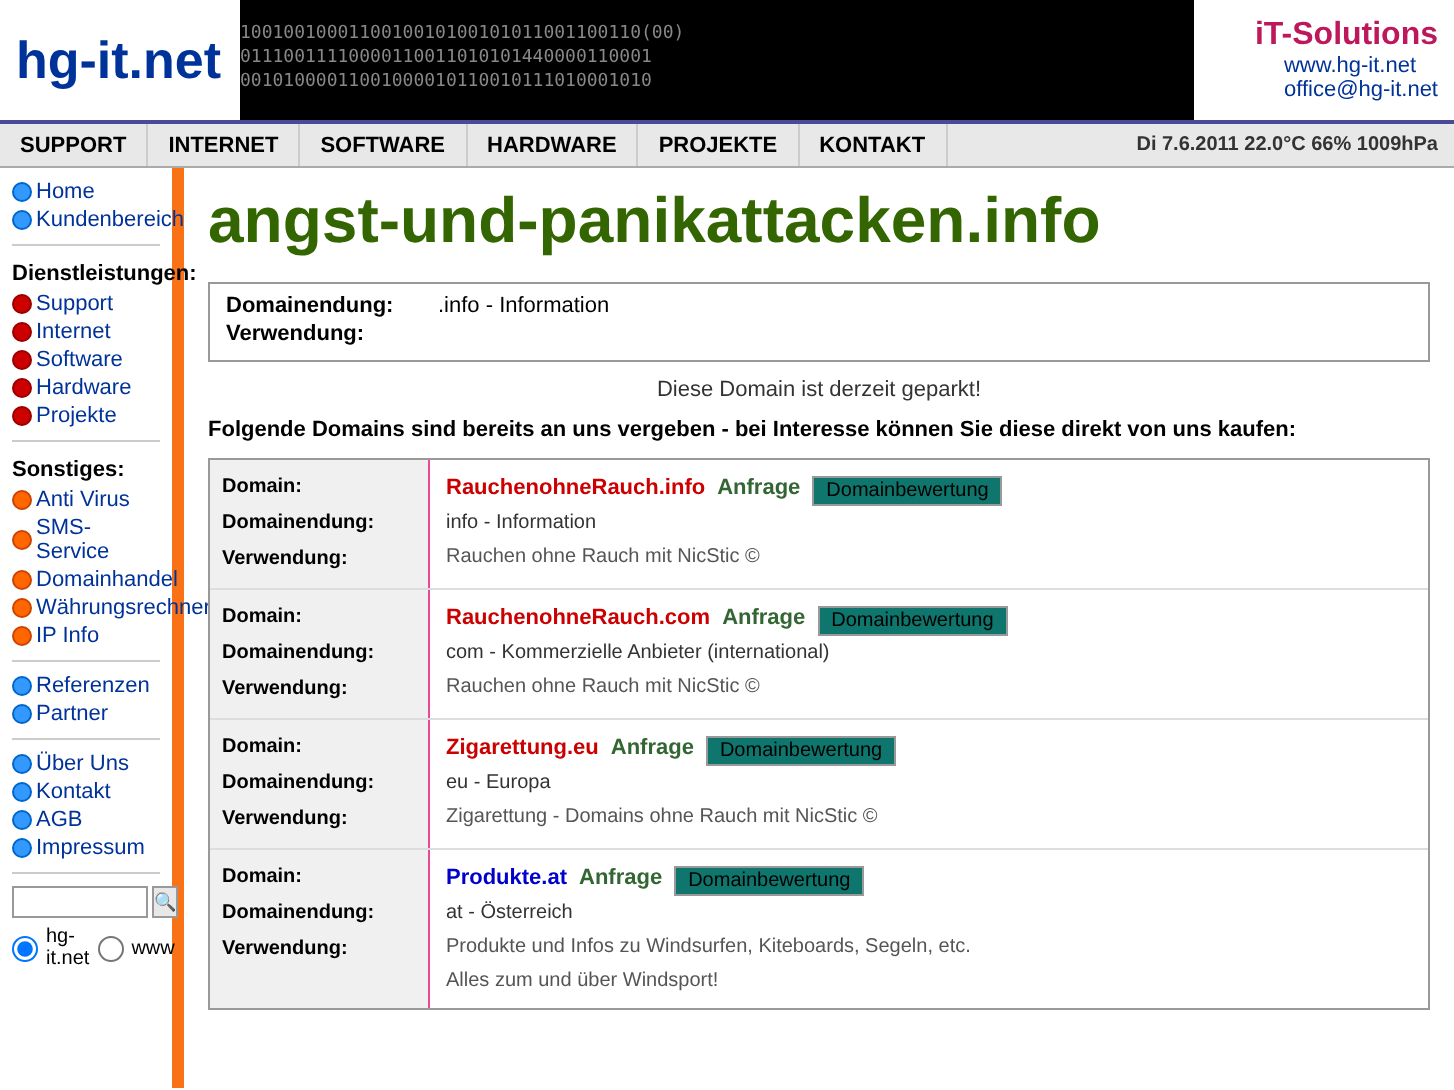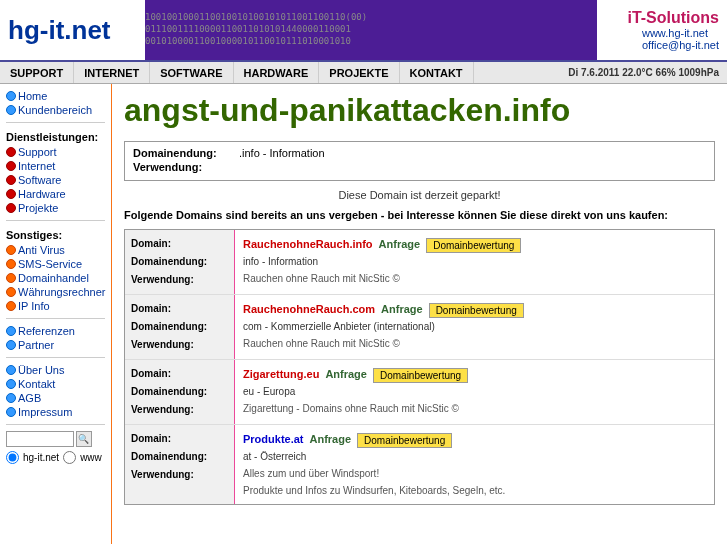--- a/index.html
+++ b/index.html
@@ -23,26 +23,25 @@
       flex-shrink: 0;
     }
     #logo-text {
       font-size: 26px;
       font-weight: bold;
       color: #003399;
       font-family: Arial, sans-serif;
     }
     #header-binary {
       flex: 1;
-      background: #4c1d95;
+      background: #000000;
       overflow: hidden;
       position: relative;
       display: flex;
       align-items: center;
-      margin-left: 25px;
     }
     #binary-content {
       font-size: 9px;
       color: #888;
       line-height: 1.3;
       font-family: monospace;
     }
     #header-right {
       width: 130px;
       display: flex;
@@ -95,22 +94,22 @@
     }
 
     
     #main-layout {
       display: flex;
       min-height: 460px;
     }
 
     
     #sidebar {
-      width: 112px;
-      border-right: 1px solid #f97316;
+      width: 92px;
+      border-right: 6px solid #f97316;
       padding: 6px 6px;
       flex-shrink: 0;
       font-size: 11px;
     }
     .sidebar-section-header {
       font-weight: bold;
       color: #000;
       margin-top: 8px;
       margin-bottom: 3px;
       font-size: 11px;
@@ -250,21 +249,21 @@
       font-weight: bold;
       text-decoration: none;
     }
     .anfrage-link {
       color: #336633;
       font-weight: bold;
       text-decoration: none;
       font-size: 11px;
     }
     .domain-btn {
-      background: #fde047;
+      background: #0f766e;
       border: 1px solid #999;
       padding: 1px 6px;
       font-size: 10px;
       cursor: pointer;
       color: #000;
     }
     .domain-endung-val { font-size: 10px; color: #333; }
     .domain-verwendung-val { font-size: 10px; color: #555; }
   </style>
 </head>
@@ -484,22 +483,22 @@
         </div>
         <div class="domain-values-col">
           <div class="domain-name-row">
             <a class="domain-link" style="color:#0000cc">
               <span>Produkte.at</span>
             </a>
             <a class="anfrage-link">Anfrage</a>
             <button class="domain-btn">Domainbewertung</button>
           </div>
           <div class="domain-endung-val">at - Österreich</div>
+          <div class="domain-verwendung-val">Produkte und Infos zu Windsurfen, Kiteboards, Segeln, etc.</div>
           <div class="domain-verwendung-val">Alles zum und über Windsport!</div>
-          <div class="domain-verwendung-val">Produkte und Infos zu Windsurfen, Kiteboards, Segeln, etc.</div>
         </div>
       </div>
 
     </div>
 
   </div>
 
 </div>
 
 </body></html>

